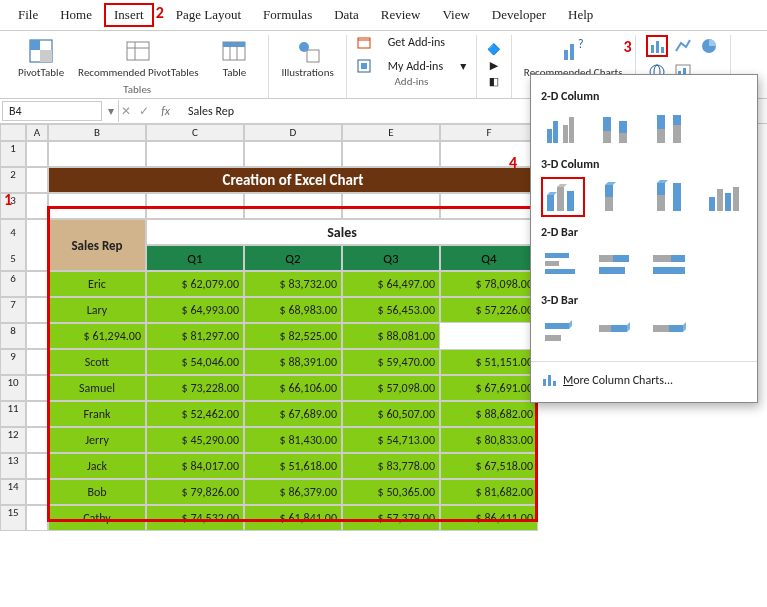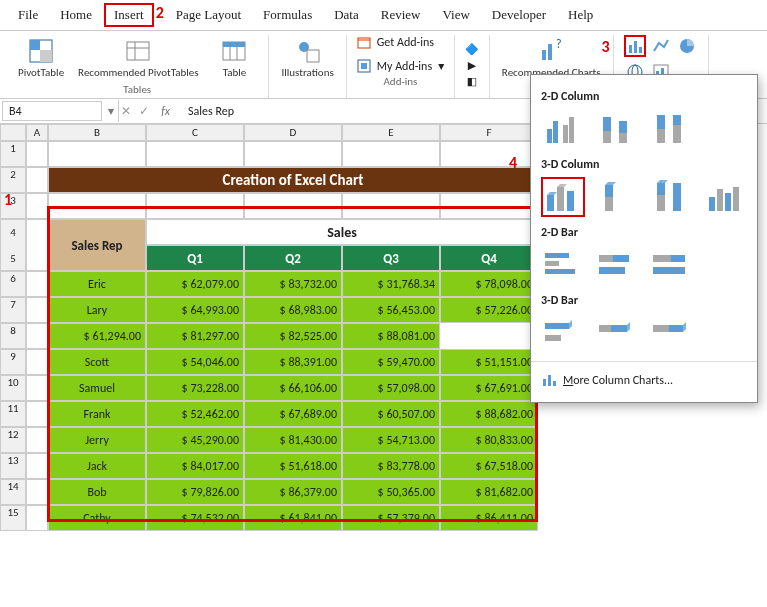--- a/index.html
+++ b/index.html
@@ -7,21 +7,21 @@
 .menubar { display: flex; border-bottom: 1px solid #ccc; padding: 3px 8px; gap: 2px; }
 .menubar .tab { padding: 4px 10px; font-size: 13px; cursor: pointer; font-family: Liberation Serif, serif; }
 .menubar .tab.active { border: 2px solid #d00; padding: 2px 8px; }
 .callout { color: #d00; font-weight: bold; font-size: 16px; }
 .ribbon { display: flex; border-bottom: 1px solid #ccc; padding: 4px 6px 0; position: relative; }
 .group { border-right: 1px solid #ddd; padding: 0 10px 2px; text-align: center; position: relative; }
 .group-title { font-size: 11px; color: #666; margin-top: 2px; }
 .group-btns { display: flex; gap: 10px; justify-content: center; align-items: flex-start; }
 .ribbon-btn { display: flex; flex-direction: column; align-items: center; gap: 2px; font-size: 11px; line-height: 1.1; color: #333; min-width: 48px; padding: 2px; }
 .icon32 { width: 28px; height: 28px; display: flex; align-items: center; justify-content: center; }
-.addins-item { display: flex; gap: 6px; align-items: center; }
+.addins-item { display: flex; gap: 17px; align-items: center; }
 .chart-btns { display: flex; gap: 4px; }
 .chart-btn { width: 22px; height: 22px; display: flex; align-items: center; justify-content: center; border: 1px solid transparent; padding:1px; }
 .chart-btn.hl { border: 2px solid #d00; }
 .formula-bar { display: flex; border-bottom: 1px solid #ccc; align-items: center; }
 .name-box { width: 100px; border: 1px solid #ccc; padding: 2px 6px; margin: 2px; font-size: 12px; }
 .fx-area { display: flex; align-items: center; gap: 8px; padding: 2px; flex: 1; border-left: 1px solid #ccc; }
 .fx-label { font-style: italic; color: #777; padding: 0 4px; }
 .fx-input { padding: 2px 6px; flex: 1; font-size: 12px; }
 .sheet { position: relative; }
 .col-headers { display: flex; }
@@ -30,21 +30,21 @@
 .ch.B, .ch.C, .ch.D, .ch.E, .ch.F { width: 98px; }
 .ch.A { width: 22px; }
 .rows { display: flex; flex-direction: column; }
 .row { display: flex; }
 .cell { border: 1px solid #ccc; height: 26px; font-size: 12px; display: flex; align-items: center; padding: 0 4px; }
 .cell.A { width: 22px; }
 .cell.B, .cell.C, .cell.D, .cell.E, .cell.F { width: 98px; }
 .title-row .cell.merged { background: #6b3410; color: #fff; font-weight: bold; justify-content: center; font-size: 15px; width: 490px; }
 .hdr-rep { background: #d2b48c; font-weight: bold; justify-content: center; font-size: 13px; }
 .hdr-sales { background: #fff; font-weight: bold; justify-content: center; font-size: 14px; }
-.hdr-q { background: #1e8449; color: #ffffff; font-weight: bold; justify-content: center; font-size: 13px; }
+.hdr-q { background: #1e8449; color: #000000; font-weight: normal; justify-content: center; font-size: 13px; }
 .data-cell { background: #84cc16; }
 .name-cell { justify-content: center; }
 .money-cell { font-family: Calibri, sans-serif; font-size: 12px; justify-content: flex-end; }
 .selection-box { position: absolute; border: 3px solid #d00; pointer-events: none; }
 .dropdown { position: absolute; top: 50px; left: 530px; width: 228px; background: #fff; border: 1px solid #888; box-shadow: 2px 4px 10px rgba(0,0,0,.3); padding: 8px 10px 10px; }
 .dd-section-title { font-weight: 600; margin: 6px 0 6px; font-size: 12px; }
 .dd-row { display: flex; gap: 10px; margin-bottom: 8px; }
 .dd-item { width: 44px; height: 40px; display: flex; align-items: center; justify-content: center; }
 .dd-item.sel { border: 2px solid #d00; }
 .dd-sep { border-top: 1px solid #ddd; margin: 6px -10px; }
@@ -258,21 +258,21 @@
             <div class="cell F hdr-q">Q4</div>
           </div>
         </div>
       </div>
       <div class="row">
         <div class="rh">6</div>
         <div class="cell A"></div>
         <div class="cell B data-cell name-cell">Eric</div>
         <div class="cell C data-cell money-cell">$   62,079.00</div>
         <div class="cell D data-cell money-cell">$   83,732.00</div>
-        <div class="cell E data-cell money-cell">$   31,768.34</div>
+        <div class="cell E data-cell money-cell">$   64,497.00</div>
         <div class="cell F data-cell money-cell">$   78,098.00</div>
       </div>
       <div class="row">
         <div class="rh">7</div>
         <div class="cell A"></div>
         <div class="cell B data-cell name-cell">Lary</div>
         <div class="cell C data-cell money-cell">$   64,993.00</div>
         <div class="cell D data-cell money-cell">$   68,983.00</div>
         <div class="cell E data-cell money-cell">$   56,453.00</div>
         <div class="cell F data-cell money-cell">$   57,226.00</div>

